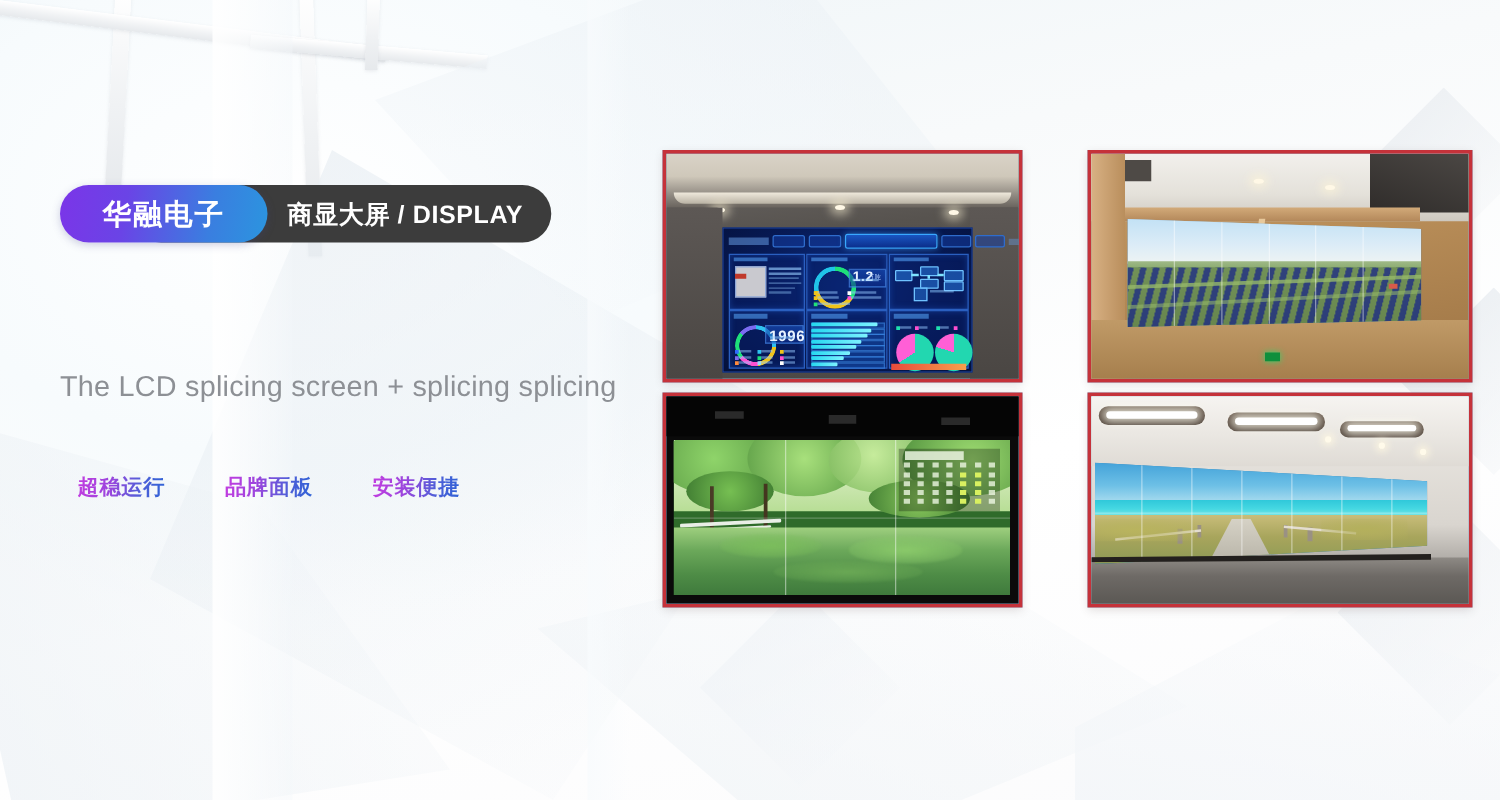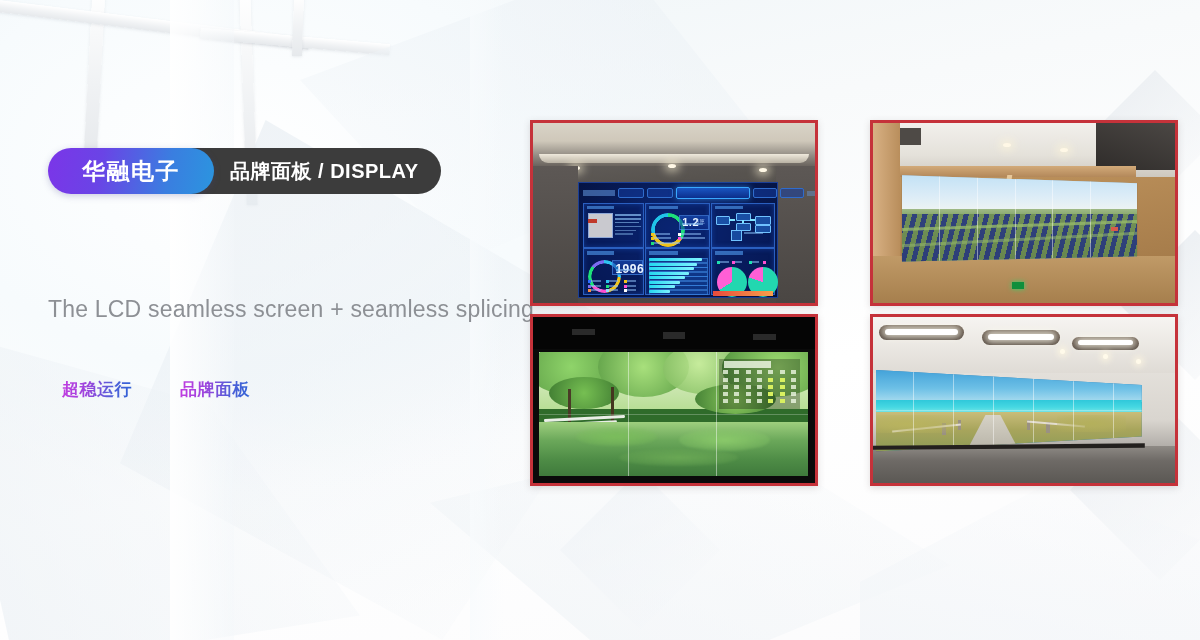--- a/index.html
+++ b/index.html
@@ -178,24 +178,24 @@
     <div class="facet" style="left:1070px;top:400px;width:180px;height:180px;background:linear-gradient(135deg,rgba(234,238,242,.8),rgba(255,255,255,.1));
                 clip-path:polygon(50% 0,100% 50%,50% 100%,0 50%);"></div>
     <div class="facet" style="left:560px;top:470px;width:160px;height:160px;background:linear-gradient(135deg,rgba(238,242,246,.7),rgba(255,255,255,.1));
                 clip-path:polygon(50% 0,100% 50%,50% 100%,0 50%);"></div>
     <div class="facet" style="left:860px;top:480px;width:360px;height:170px;background:linear-gradient(12deg,rgba(243,246,249,.9),rgba(255,255,255,0));
                 clip-path:polygon(0 60%,54% 0,100% 40%,100% 100%,0 100%);"></div>
   </div>
 
   <div class="badge-wrap">
     <div class="badge-grad">华融电子</div>
-    <div class="badge-dark">品牌面板 / DISPLAY</div>
-  </div>
-
-  <div class="subhead">The LCD seamless screen + seamless splicing</div>
+    <div class="badge-dark">商显大屏 / DISPLAY</div>
+  </div>
+
+  <div class="subhead">The LCD splicing screen + splicing splicing</div>
 
   <div class="hexrow">
 
 
     <div class="hexcell">
       <svg width="98" height="106" viewBox="0 0 98 106">
         <polygon points="49,4 95,29 95,77 49,102 3,77 3,29" fill="none" stroke="url(#hg0b)" stroke-width="1" opacity=".55"></polygon>
         <polyline points="10,35 49,12 88,35" fill="none" stroke="url(#hg0a)" stroke-width="4" stroke-linejoin="round"></polyline>
         <polyline points="10,71 49,94 88,71" fill="none" stroke="url(#hg0a)" stroke-width="4" stroke-linejoin="round"></polyline>
       </svg>
@@ -204,20 +204,28 @@
 
     <div class="hexcell">
       <svg width="98" height="106" viewBox="0 0 98 106">
         <polygon points="49,4 95,29 95,77 49,102 3,77 3,29" fill="none" stroke="url(#hg0b)" stroke-width="1" opacity=".55"></polygon>
         <polyline points="10,35 49,12 88,35" fill="none" stroke="url(#hg0a)" stroke-width="4" stroke-linejoin="round"></polyline>
         <polyline points="10,71 49,94 88,71" fill="none" stroke="url(#hg0a)" stroke-width="4" stroke-linejoin="round"></polyline>
       </svg>
       <span class="hexlabel">品牌面板</span>
     </div>
 
+    <div class="hexcell">
+      <svg width="98" height="106" viewBox="0 0 98 106">
+        <polygon points="49,4 95,29 95,77 49,102 3,77 3,29" fill="none" stroke="url(#hg0b)" stroke-width="1" opacity=".55"></polygon>
+        <polyline points="10,35 49,12 88,35" fill="none" stroke="url(#hg0a)" stroke-width="4" stroke-linejoin="round"></polyline>
+        <polyline points="10,71 49,94 88,71" fill="none" stroke="url(#hg0a)" stroke-width="4" stroke-linejoin="round"></polyline>
+      </svg>
+      <span class="hexlabel">安装便捷</span>
+    </div>
 
   </div>
 
   <div class="photo" style="left:530px;top:120px;width:288px;height:186px;">
     <div class="ph-inner">
       <div class="room-wall"></div>
       <div class="room-ceiling"></div>
       <div class="ceil-lip"></div>
       <div class="dlight" style="left:14%;top:24%;"></div>
       <div class="dlight" style="left:48%;top:23%;"></div>

